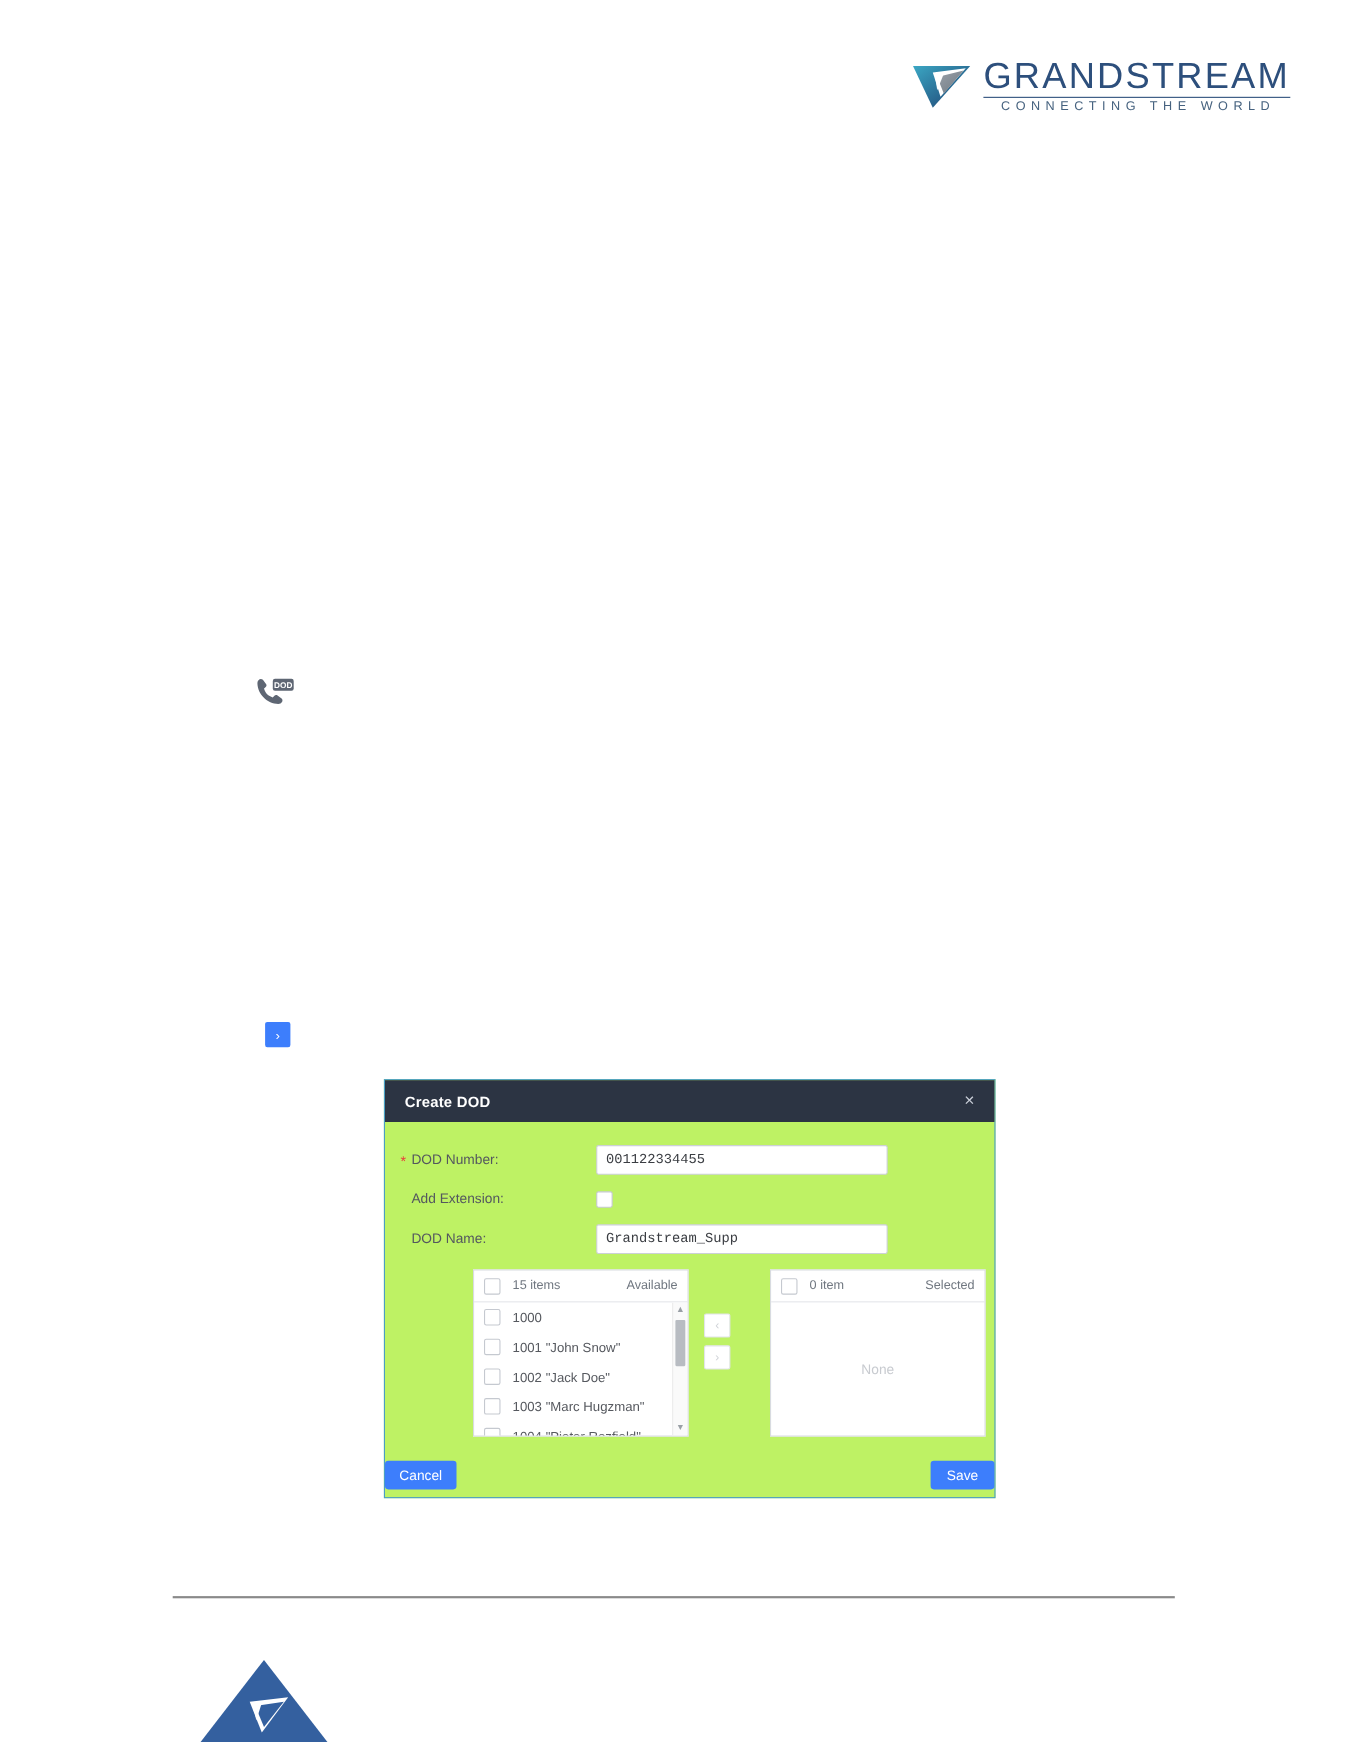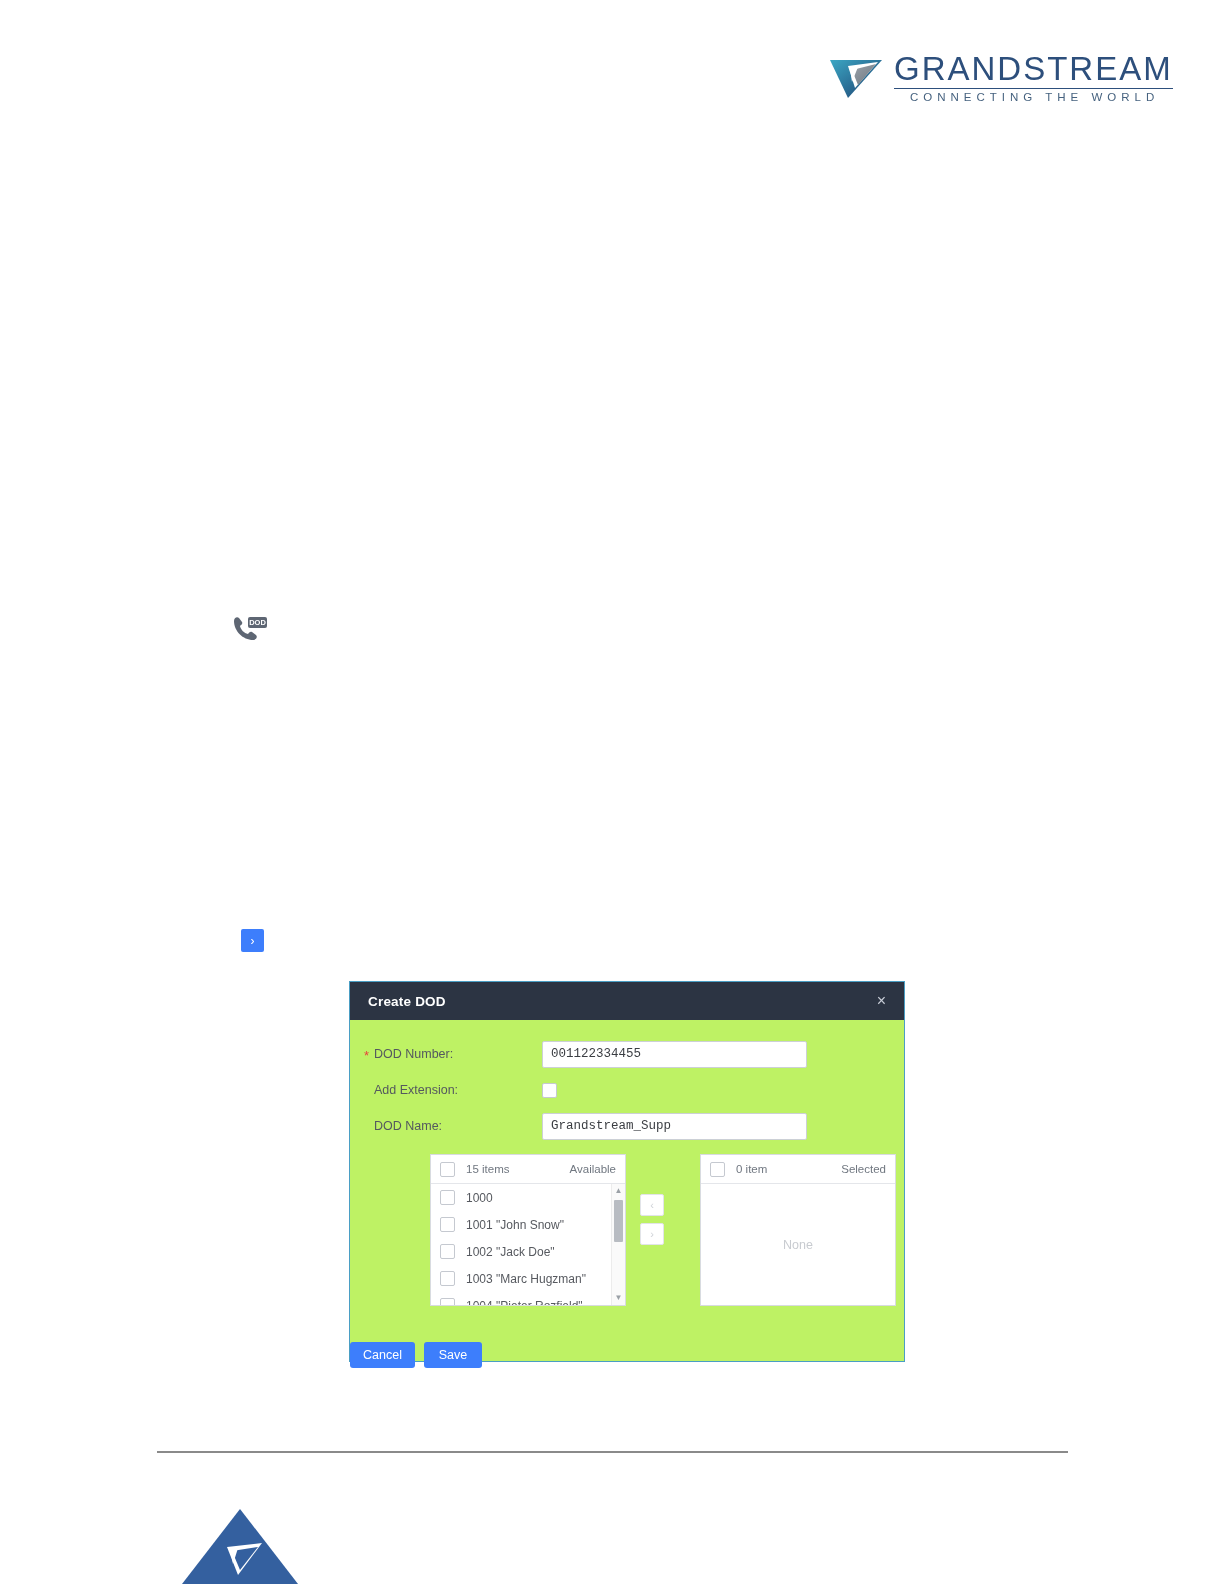--- a/index.html
+++ b/index.html
@@ -284,23 +284,23 @@
     font-size: 11px;
     display: flex;
     align-items: center;
     justify-content: center;
     box-sizing: border-box;
   }
 
   
   .modal-actions {
     display: flex;
-    justify-content: flex-start;
+    justify-content: space-between;
     gap: 9px;
-    margin-top: 36px;
+    margin-top: 22px;
   }
   .btn {
     min-width: 58px;
     height: 26px;
     background: #3d7efc;
     color: #ffffff;
     border: none;
     border-radius: 3px;
     font-family: "Liberation Sans", sans-serif;
     font-size: 12.5px;

